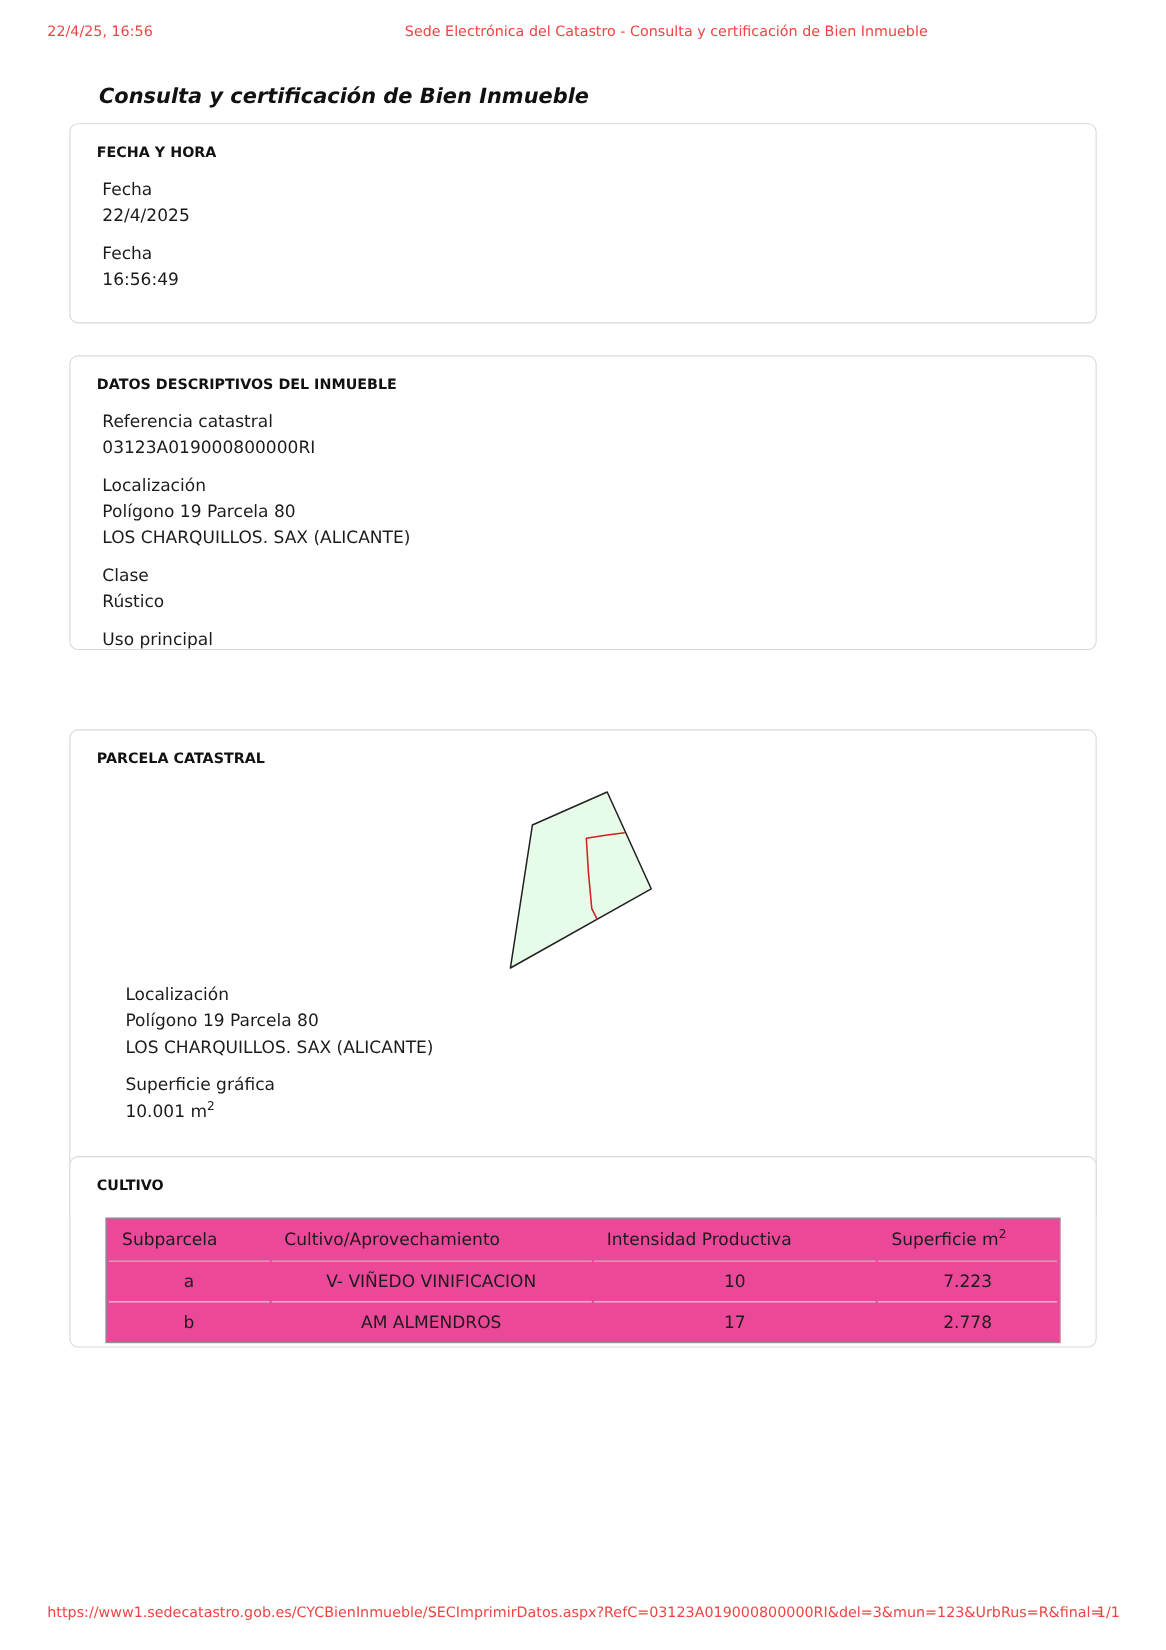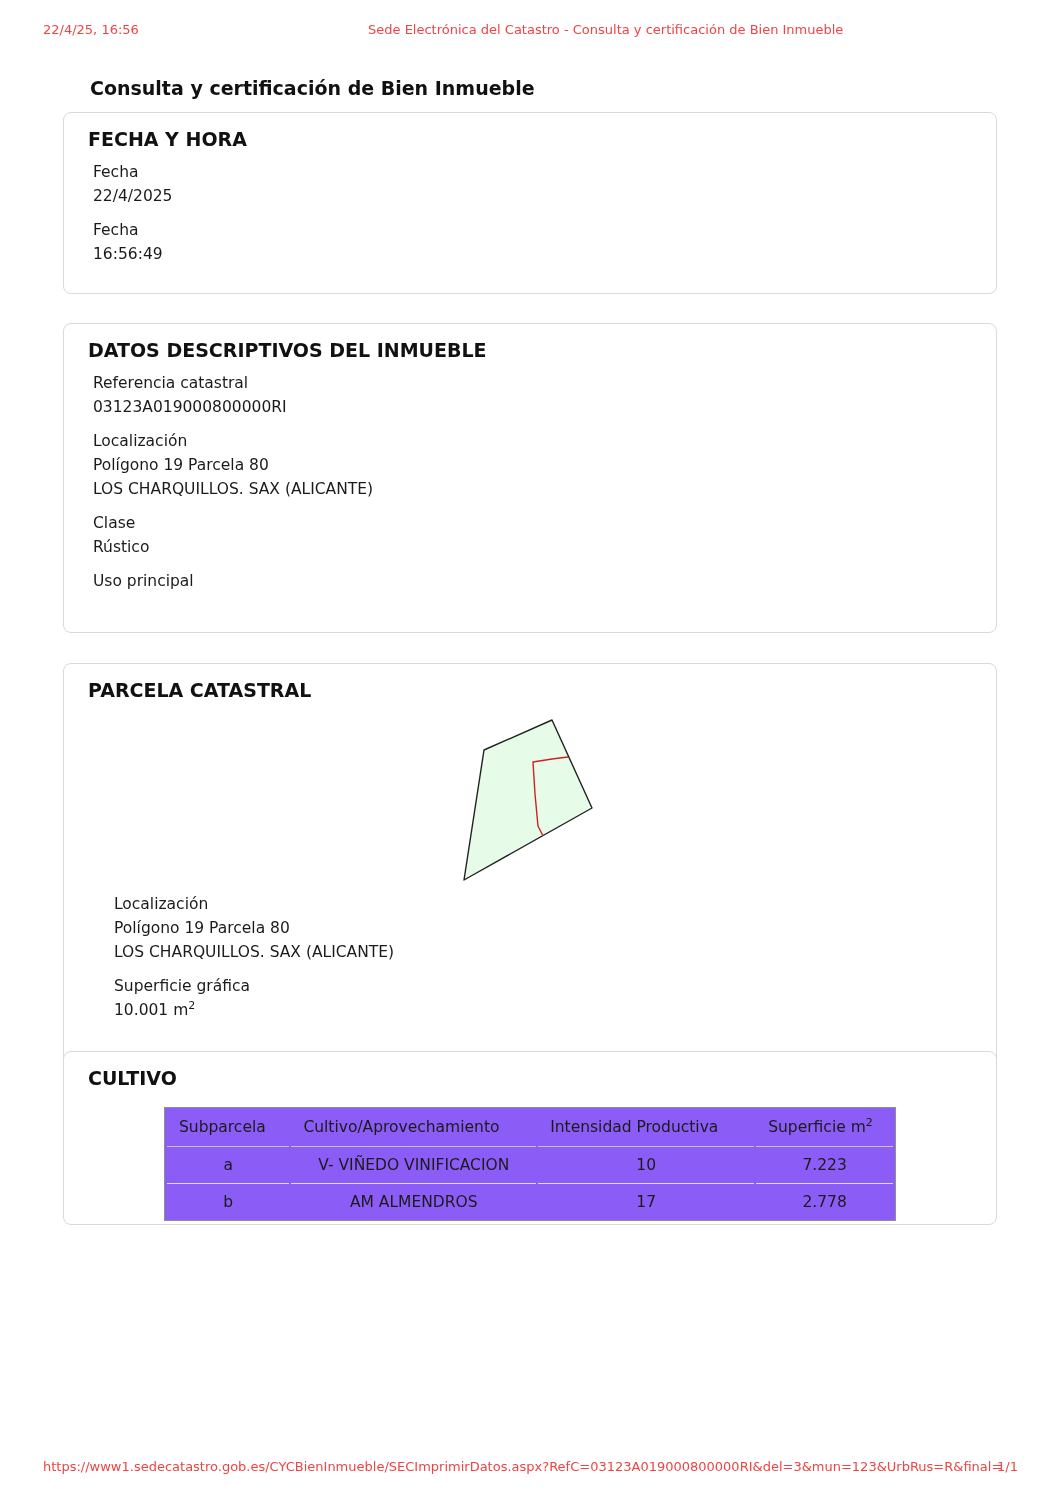--- a/index.html
+++ b/index.html
@@ -11,36 +11,36 @@
   
   .meta{position:absolute;font-size:13px;color:#ef4444;white-space:nowrap;}
   .meta-datetime{top:22px;left:43px;}
   .meta-doctitle{top:22px;left:368px;}
   .meta-url{top:1459px;left:43px;text-align:center;}
   .meta-page{top:1459px;right:42px;}
 
   
   .page-title{
     position:absolute;top:77px;left:90px;
-    font-size:19px;font-weight:bold;color:#111;
+    font-size:19px;font-weight:bold;color:#111;font-style:italic;
   }
 
   
   .panel{
     position:absolute;left:63px;width:934px;box-sizing:border-box;
     border:1px solid #d9d9d9;border-radius:8px;background:#fff;
     padding:16px 24px;
   }
   .panel-fecha{top:112px;height:182px;}
-  .panel-datos{top:323px;height:310px;}
+  .panel-datos{top:323px;height:268px;}
   .panel-parcela{top:663px;height:448px;}
   .panel-cultivo{top:1051px;height:174px;}
 
   .panel h2{
-    margin:0;font-size:19px;font-weight:bold;color:#111;line-height:21px;
+    margin:0;font-size:13px;font-weight:bold;color:#111;line-height:21px;
   }
   .fields{margin-top:2px;padding-left:5px;}
   .field{margin-top:10px;}
   .line{font-size:15.5px;line-height:24px;}
 
   
   .map-wrap{margin:8px auto 0 auto;width:150px;height:173px;}
   .parcel-shape{
     fill:var(--map-fill,#e7fbe9);
     stroke:var(--map-outline,#222222);
@@ -49,24 +49,24 @@
   .subparcel-line{
     fill:none;stroke:var(--map-subparcel,#cc2222);
     stroke-width:1.4;stroke-linejoin:round;
   }
   .loc-block{margin-top:5px;padding-left:26px;}
   .loc-block .field{margin-top:10px;}
   sup{font-size:11px;line-height:0;}
 
   
   .cultivo-table{
-    width:732px;margin:18px auto 0 auto;
+    width:868px;margin:18px auto 0 auto;
     border:1px solid #8f8f8f;
     border-collapse:separate;border-spacing:2px 0;
-    font-size:15.5px;background:#8b5cf6;
+    font-size:15.5px;background:#ec4899;
   }
   .cultivo-table th{
     font-weight:normal;text-align:left;
     padding:8px 12px;line-height:22px;white-space:nowrap;
   }
   .cultivo-table td{
     text-align:center;padding:7px 12px;line-height:22px;
   }
   .cultivo-table tr.row-a td{border-top:1px solid #c4c4c4;}
   .cultivo-table tr.row-b td{border-top:1px solid #dedede;}

